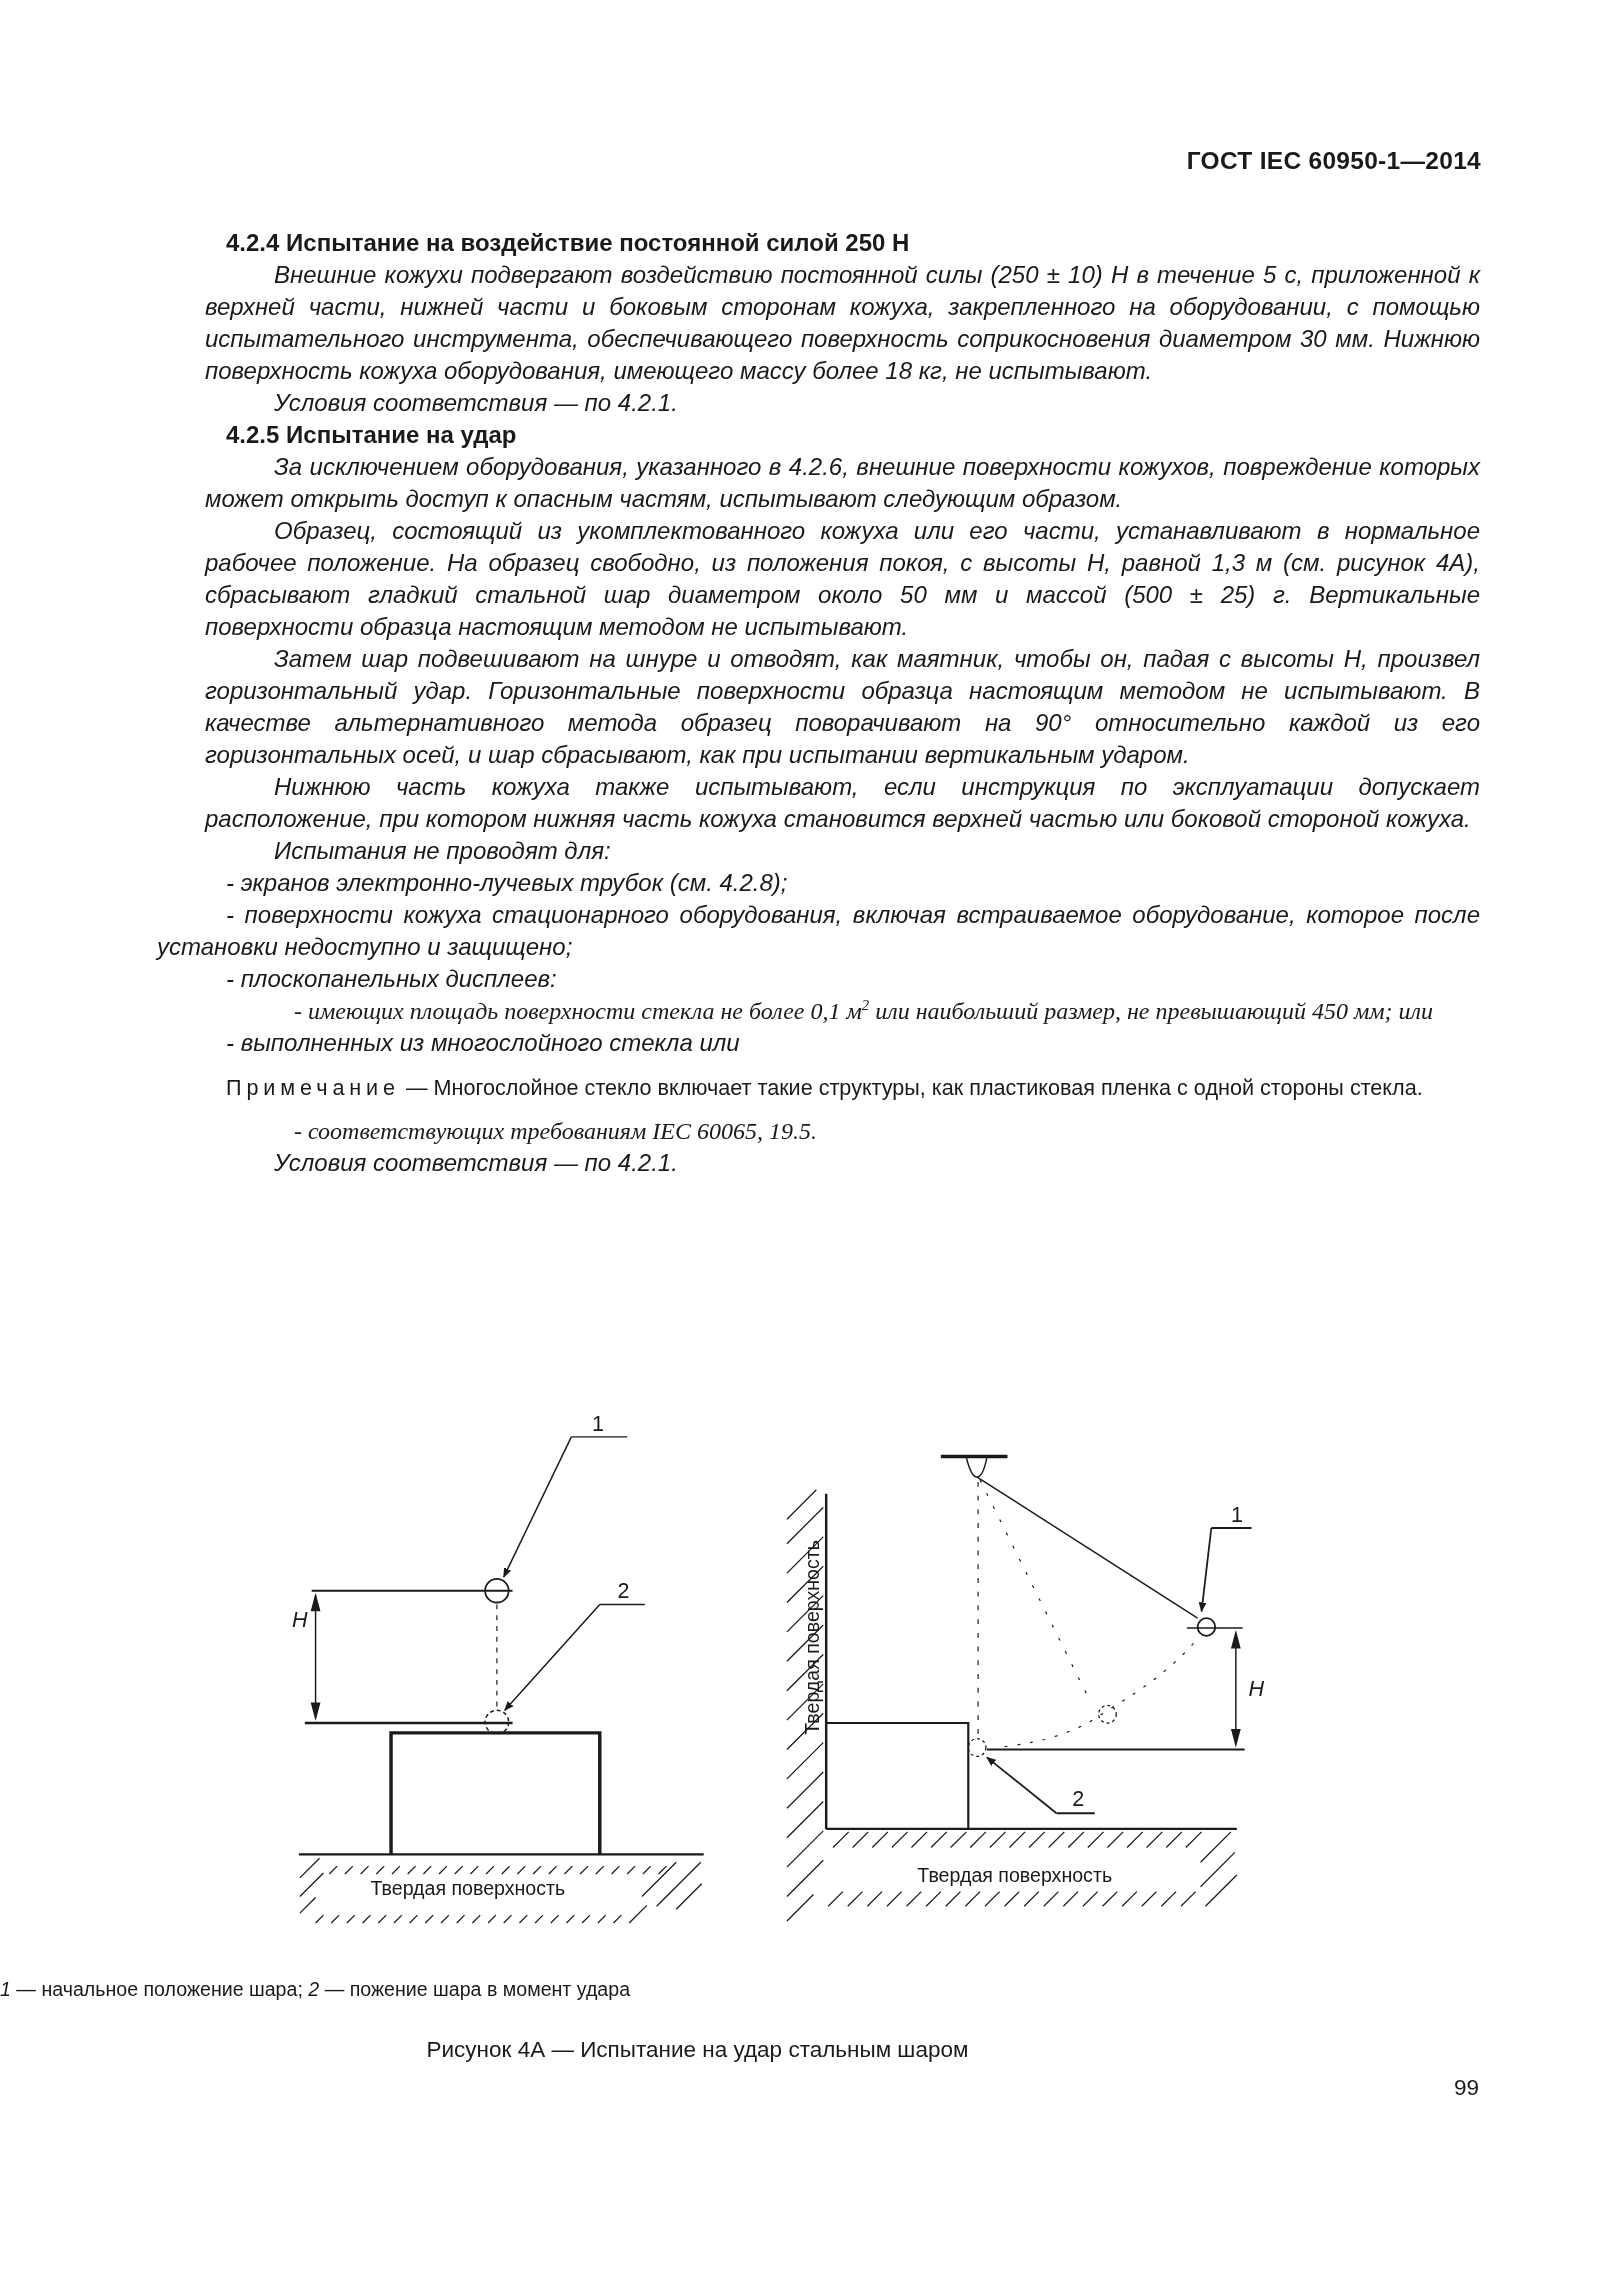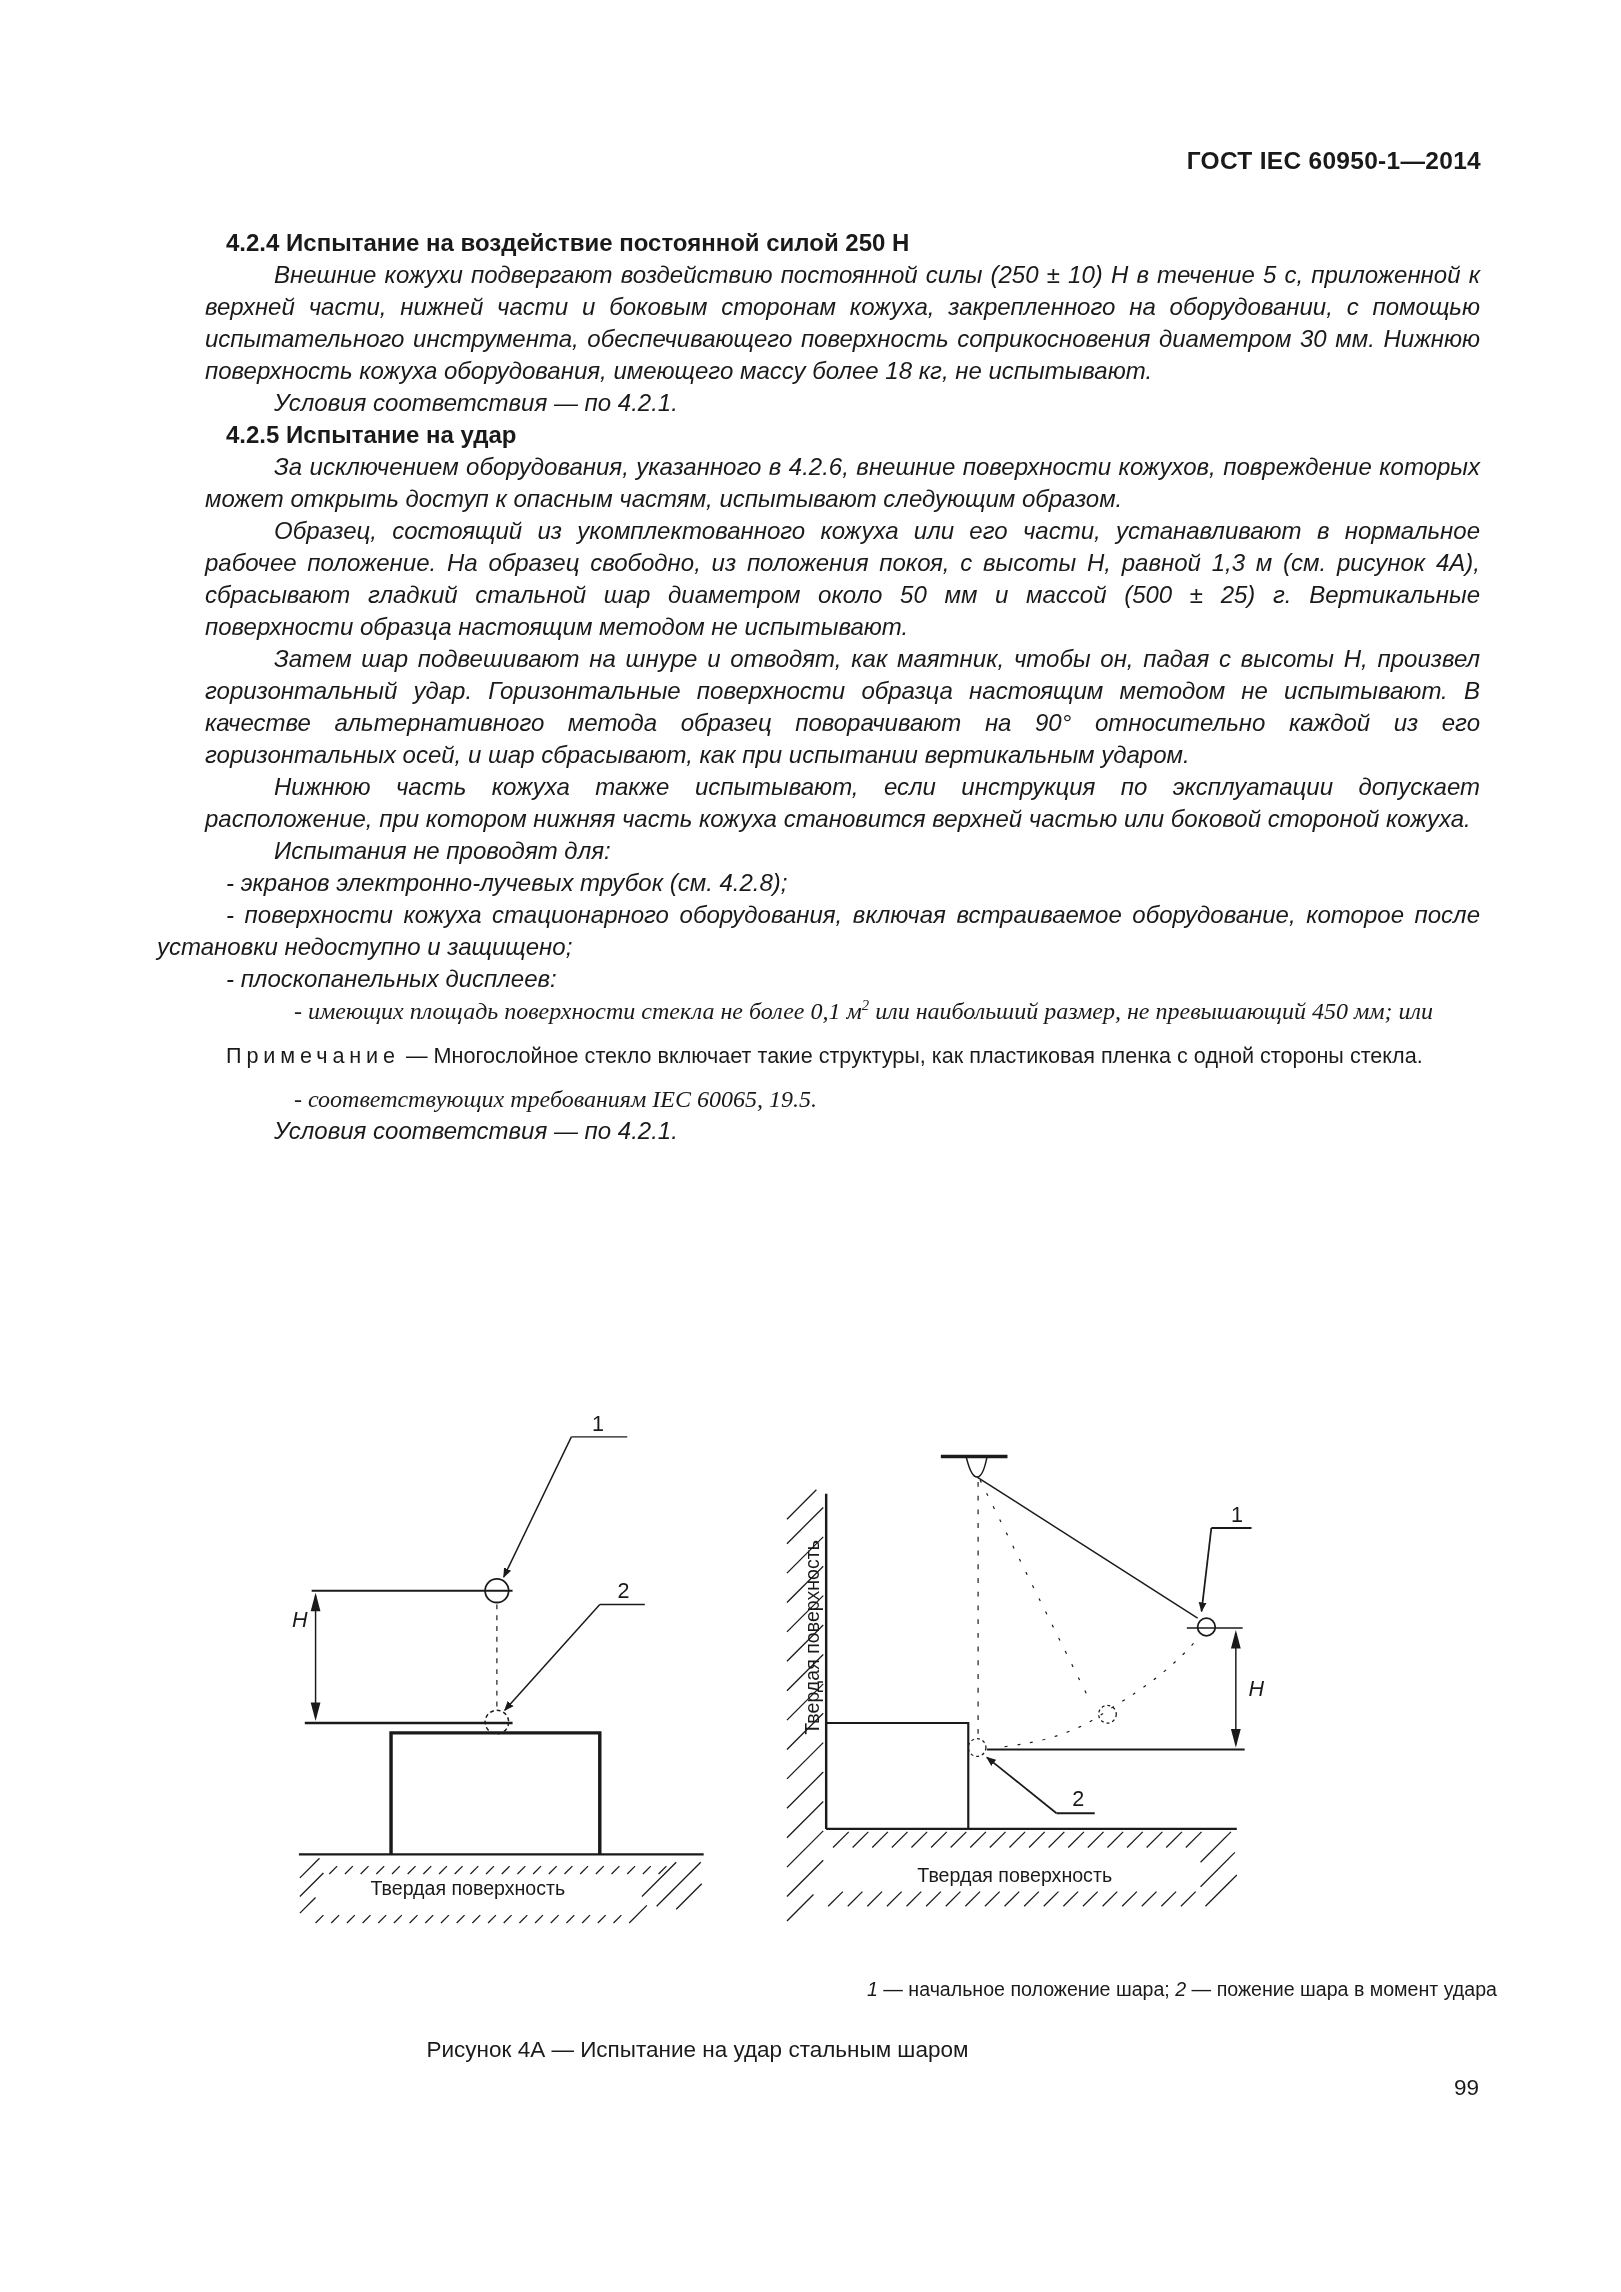--- a/index.html
+++ b/index.html
@@ -7,21 +7,21 @@
   .header { position: absolute; top: 147px; right: 140px; font-size: 24.5px; font-weight: bold; letter-spacing: 0.3px; }
   .text-block { position: absolute; left: 157px; top: 227px; width: 1323px; font-size: 24px; line-height: 32px; }
   .p { margin: 0; text-align: justify; text-indent: 69px; }
   .it { font-style: italic; margin-left: 48px; }
   .b { font-weight: bold; }
   .li { margin: 0; text-indent: 69px; font-style: italic; }
   .li2 { margin: 0; text-indent: 137px; font-style: italic; text-align: justify; font-family: Liberation Serif, serif; }
   .note { margin: 13.7px 0 13.7px 0; text-indent: 69px; font-size: 21.6px; line-height: 29px; text-align: justify; }
   .note-label { letter-spacing: 4.9px; }
   .figure { position: absolute; left: 0; top: 1372px; width: 1621px; height: 608px; }
-  .legend { position: absolute; top: 1978px; left: 0; width: 1497px; text-align: right; font-size: 19.6px; }
+  .legend { position: absolute; top: 1978px; left: 0; width: 1497px; text-align: left; font-size: 19.6px; }
   .caption { position: absolute; top: 2037px; left: 0; width: 1395px; text-align: center; font-size: 22.5px; }
   .page-num { position: absolute; top: 2075px; right: 142px; font-size: 22.5px; }
   sup { font-size: 14.7px; line-height: 0; }
   svg text { font-family: "Liberation Sans", sans-serif; }
 </style>
 </head>
 <body>
 
 <div class="header">ГОСТ IEC 60950-1—2014</div>
 
@@ -32,20 +32,21 @@
   <p class="p b">4.2.5 Испытание на удар</p>
   <p class="p it">За исключением оборудования, указанного в 4.2.6, внешние поверхности кожухов, повреждение которых может открыть доступ к опасным частям, испытывают следующим образом.</p>
   <p class="p it">Образец, состоящий из укомплектованного кожуха или его части, устанавливают в нормальное рабочее положение. На образец свободно, из положения покоя, с высоты Н, равной 1,3 м (см. рисунок 4А), сбрасывают гладкий стальной шар диаметром около 50 мм и массой (500 ± 25) г. Вертикальные поверхности образца настоящим методом не испытывают.</p>
   <p class="p it">Затем шар подвешивают на шнуре и отводят, как маятник, чтобы он, падая с высоты Н, произвел горизонтальный удар. Горизонтальные поверхности образца настоящим методом не испытывают. В качестве альтернативного метода образец поворачивают на 90° относительно каждой из его горизонтальных осей, и шар сбрасывают, как при испытании вертикальным ударом.</p>
   <p class="p it">Нижнюю часть кожуха также испытывают, если инструкция по эксплуатации допускает расположение, при котором нижняя часть кожуха становится верхней частью или боковой стороной кожуха.</p>
   <p class="p it">Испытания не проводят для:</p>
   <p class="li" style="text-align:justify">- экранов электронно-лучевых трубок (см. 4.2.8);</p>
   <p class="li" style="text-align:justify">- поверхности кожуха стационарного оборудования, включая встраиваемое оборудование, которое после установки недоступно и защищено;</p>
   <p class="li">- плоскопанельных дисплеев:</p>
   <p class="li2"><span>- имеющих площадь поверхности стекла не более 0,1 м</span><sup>2</sup><span> или наибольший размер, не превышающий 450 мм; или</span></p>
+  <p class="li">- выполненных из многослойного стекла или</p>
   <p class="note"><span class="note-label">Примечание</span><span> — Многослойное стекло включает такие структуры, как пластиковая пленка с одной стороны стекла.</span></p>
   <p class="li2">- соответствующих требованиям IEC 60065, 19.5.</p>
   <p class="p it">Условия соответствия — по 4.2.1.</p>
 </div>
 
 <svg class="figure" viewBox="0 1400 1654 620" width="1621" height="608" xmlns="http://www.w3.org/2000/svg">
   <defs>
     <marker id="arrowhead" markerWidth="10" markerHeight="10" refX="9" refY="5" orient="auto" markerUnits="userSpaceOnUse">
       <path d="M0,1 L10,5 L0,9 Z" fill="#1a1a1a"></path>
     </marker>

